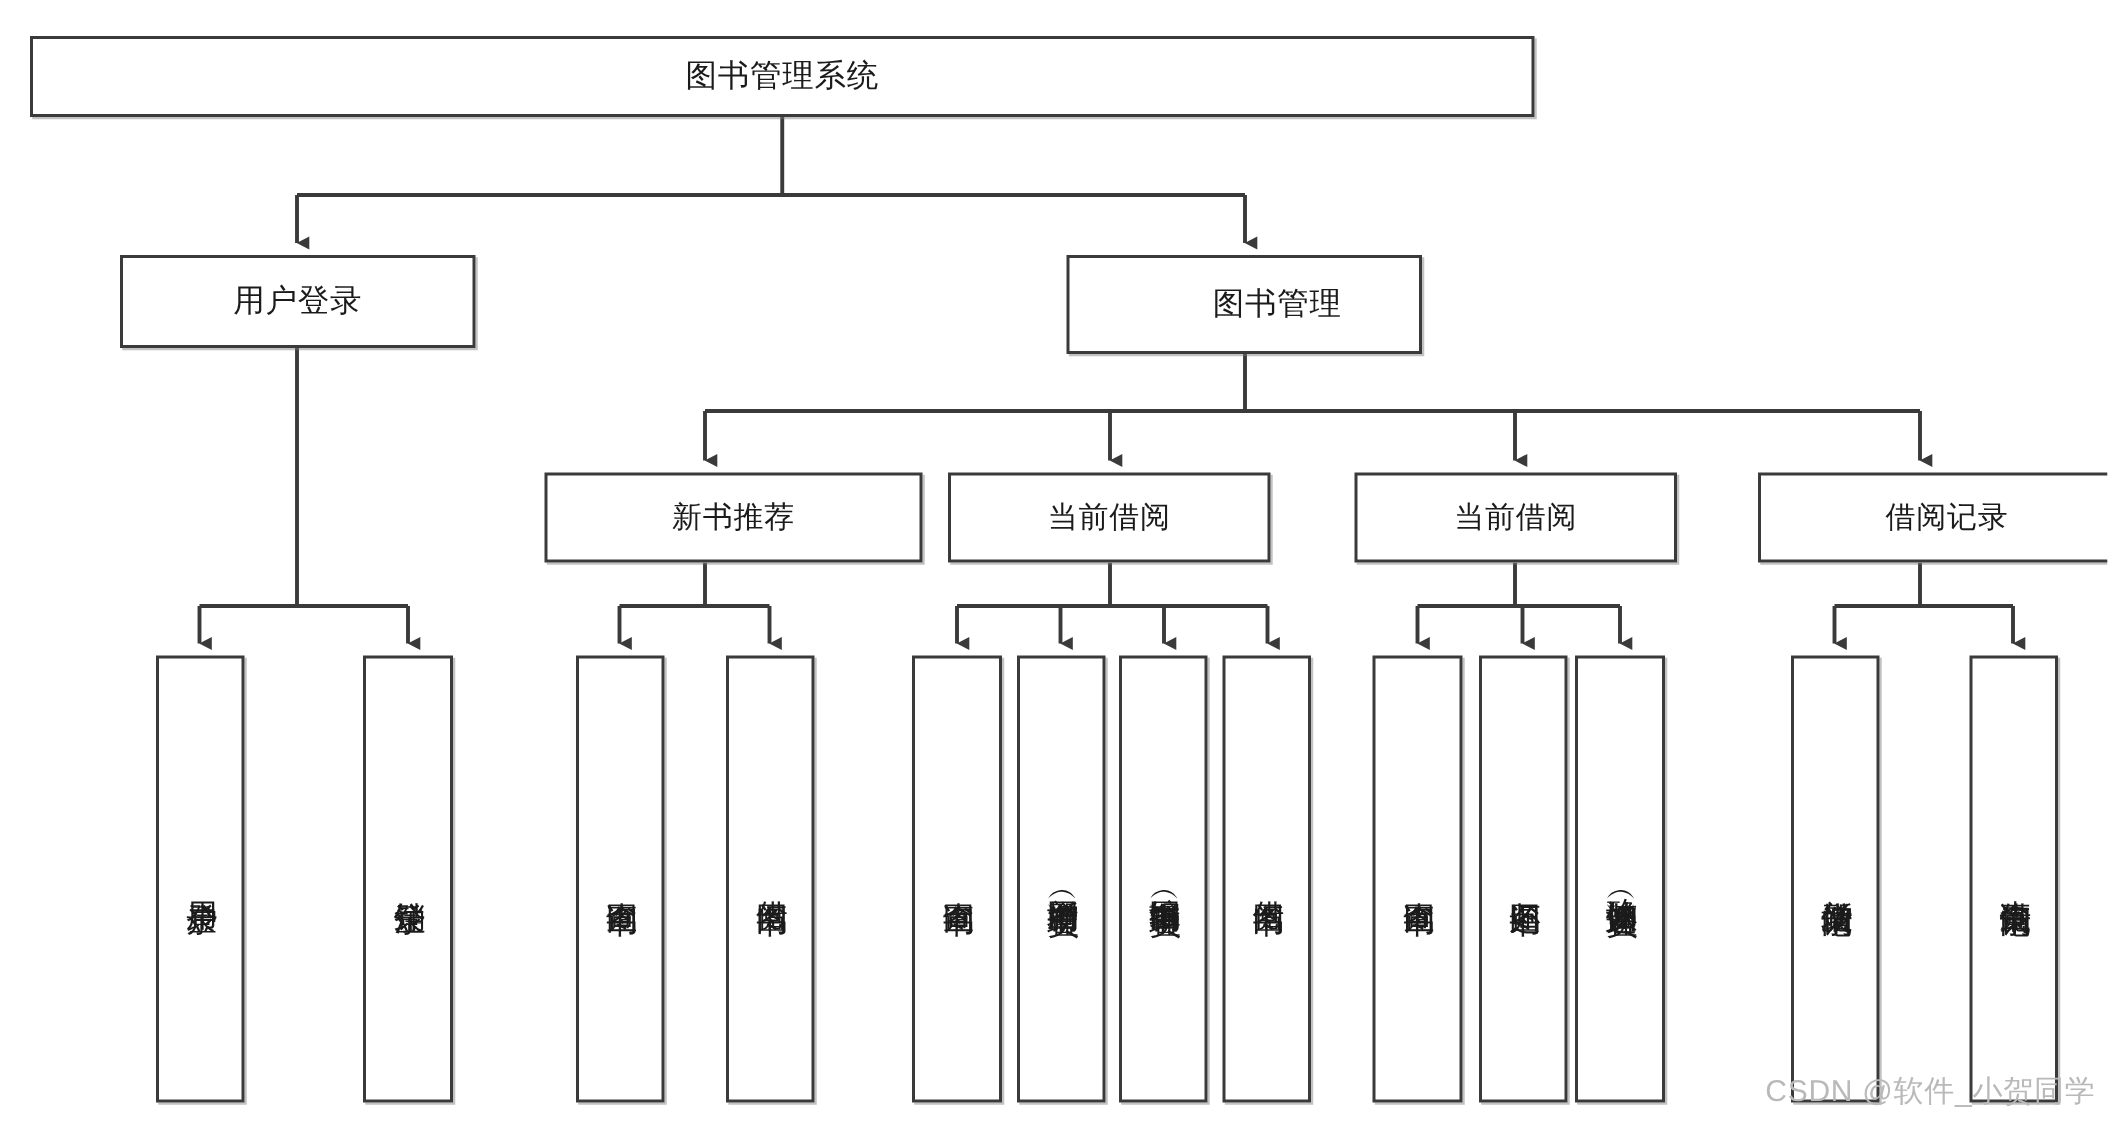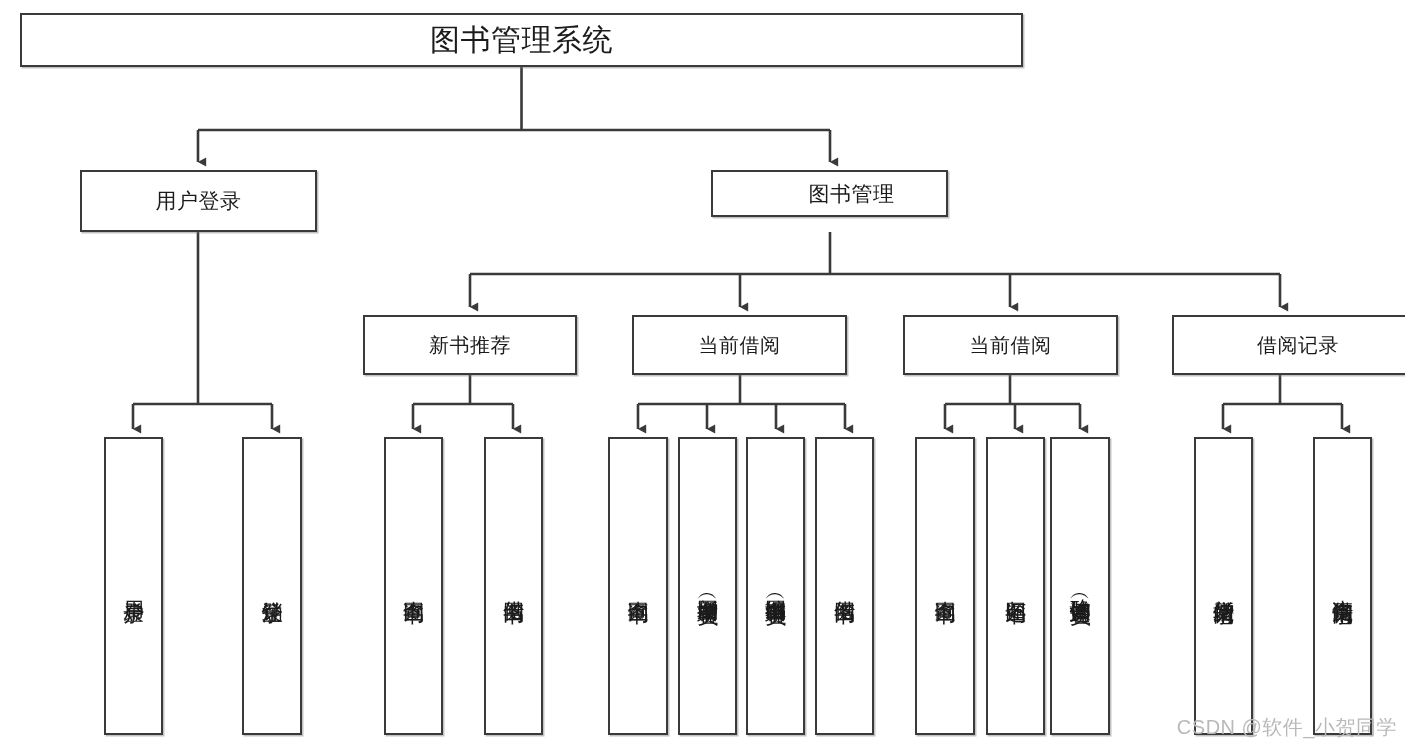--- a/index.html
+++ b/index.html
@@ -35,21 +35,21 @@
     justify-content: center;
     color: #1b1b1b;
     box-shadow: 1.5px 1.5px 0 rgba(120,120,120,0.45);
   }
   .node .lbl {
     display: block;
     text-align: center;
     line-height: 1.12;
     letter-spacing: 0.5px;
   }
-  .node.root { font-size: 30px; }
+  .node.root { font-size: 21px; margin-top: 11px; }
   .node.lvl1 { font-size: 21px; }
   .node.lvl2 { font-size: 20px; }
   .node.leaf {
     align-items: center;
     justify-content: center;
   }
   .node.leaf .lbl {
     writing-mode: vertical-rl;
     text-orientation: upright;
     font-size: 21px;
@@ -122,25 +122,25 @@
     </g>
   </svg>
 
   <div class="node root" style="left:20px; top:13px; width:1003px; height:54px;">
     <span class="lbl">图书管理系统</span>
   </div>
 
   <div class="node lvl1" style="left:80px; top:170px; width:237px; height:62px;">
     <span class="lbl">用户登录</span>
   </div>
-  <div class="node lvl1" style="left:711px; top:170px; width:237px; height:47px;padding-left:44px;">
+  <div class="node lvl1" style="left:711px; top:170px; width:237px; height:66px;padding-left:44px;">
     <span class="lbl">图书管理</span>
   </div>
 
-  <div class="node lvl2" style="left:363px; top:315px; width:214px; height:60px;align-items:center;">
+  <div class="node lvl2" style="left:363px; top:315px; width:252px; height:60px;align-items:center;">
     <span class="lbl">新书推荐</span>
   </div>
   <div class="node lvl2" style="left:632px; top:315px; width:215px; height:60px;">
     <span class="lbl">当前借阅</span>
   </div>
   <div class="node lvl2" style="left:903px; top:315px; width:215px; height:60px;">
     <span class="lbl">当前借阅</span>
   </div>
   <div class="node lvl2" style="left:1172px; top:315px; width:252px; height:60px;">
     <span class="lbl">借阅记录</span>

